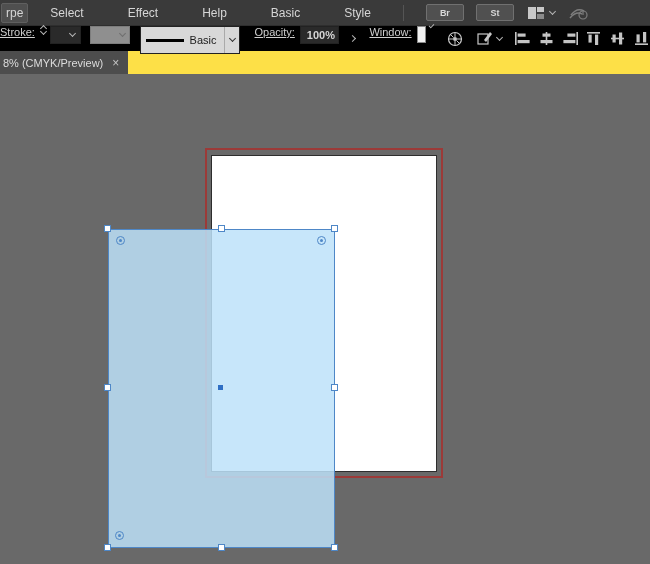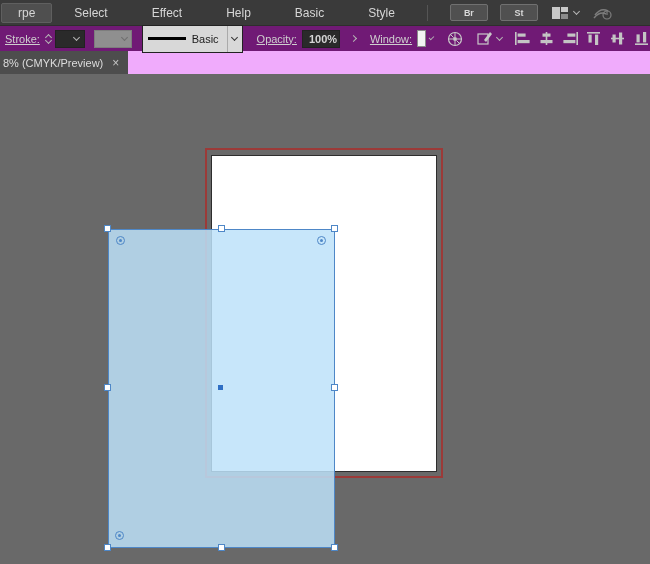--- a/index.html
+++ b/index.html
@@ -4,38 +4,38 @@
 <style>
   * { box-sizing: border-box; margin: 0; padding: 0; }
   html,body { width:650px; height:564px; overflow:hidden;
     font-family:"Liberation Sans", sans-serif; background:#696969; }
 
   
   #menu-row { height:25px; background:#3a3a3a; display:flex; align-items:center;
     color:#d6d6d6; font-size:12px; }
   .menu-item { padding:3px 22px; cursor:default; white-space:nowrap; }
   .menu-item.first { background:#4f4f4f; border:1px solid #5f5f5f; border-radius:2px;
-    padding:2px 16px; margin-left:1px; }
+    padding:2px 4px; margin-left:1px; }
   .vdiv { width:1px; height:16px; background:#555; margin:0 10px; }
   .sq-btn { width:38px; height:17px; background:#505050; border:1px solid #707070;
     border-radius:2px; color:#d9d9d9; font-size:9px; font-weight:bold;
     display:flex; align-items:center; justify-content:center; margin-left:12px; }
   .iconbtn { display:flex; align-items:center; margin-left:14px; }
 
   
   .chev { display:inline-block; width:5px; height:5px;
     border-right:1.5px solid #b5b5b5; border-bottom:1.5px solid #b5b5b5; }
   .chev.down  { transform:rotate(45deg); margin-top:-3px; }
   .chev.up    { transform:rotate(-135deg); margin-bottom:-3px; }
   .chev.right { transform:rotate(-45deg); }
   .chev.dark  { border-color:#333; }
 
   
-  #control-row { height:26px; background:#701a75; border-top:1px solid #2e2e2e;
-    display:flex; align-items:center; color:#cfcfcf; font-size:11px; padding-left:5px; }
+  #control-row { height:26px; background:#000000; border-top:1px solid #2e2e2e;
+    display:flex; color:#cfcfcf; font-size:11px; }
   .link-label { text-decoration:underline; }
   .stepper { display:flex; flex-direction:column; align-items:center; gap:4px;
     margin:0 4px 0 6px; }
   .dd-dark { width:56px; height:18px; background:#2a2a2a; border:1px solid #222;
     display:flex; align-items:center; justify-content:flex-end; padding-right:5px; }
   .dd-disabled { width:74px; height:18px; background:#8f8f8f; border:1px solid #7d7d7d;
     margin-left:9px; display:flex; align-items:center; justify-content:flex-end;
     padding-right:4px; }
   .dd-disabled .chev { border-color:#6f6f6f; }
   .brush-dd { height:28px; background:#d8d8d8; border:1px solid #222; margin-left:10px;
@@ -47,21 +47,21 @@
   .field-dark { width:72px; height:18px; background:#2a2a2a; border:1px solid #222;
     display:flex; align-items:center; padding-left:6px; margin-left:5px; color:#d5d5d5;font-weight:bold; }
   .arrow-btn { margin-left:8px; padding:3px; display:flex; align-items:center; }
   .swatch { width:17px; height:17px; background:#f2f2f2; border:1px solid #8a8a8a;
     margin-left:5px; }
   .swatch-chev { margin-left:4px; }
   .align-group { display:flex; align-items:center; gap:9px; margin-left:13px; }
   .align-group svg { display:block; }
 
   
-  #tab-row { height:23px; background:#f0abfc; display:flex; align-items:stretch; }
+  #tab-row { height:23px; background:#fde047; display:flex; align-items:stretch; }
   #doc-tab { background:#4d4d4d; color:#dcdcdc; font-size:11px; display:flex;
     align-items:center; gap:9px; padding:0 9px 0 3px; }
   #tab-close { color:#c4c4c4; font-size:12px; line-height:1; }
 
   
   #canvas { position:relative; height:490px; background:var(--canvas-bg,#696969); }
   #bleed { position:absolute; left:205px; top:74px; width:238px; height:330px;
     border:2px solid var(--bleed,#9c3a38); }
   #artboard { position:absolute; left:211px; top:81px; width:226px; height:317px;
     background:var(--artboard,#fff); border:1px solid #2d2d2d; }

